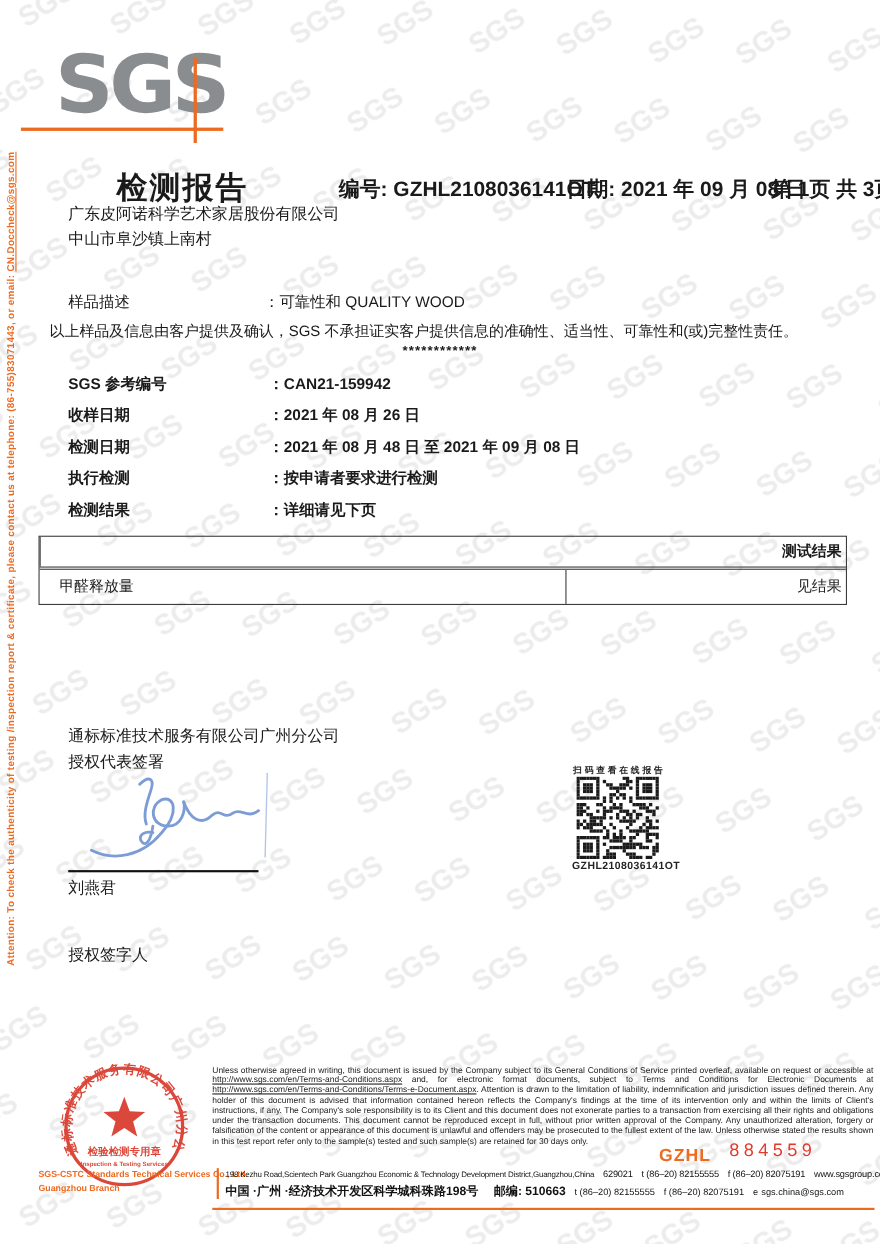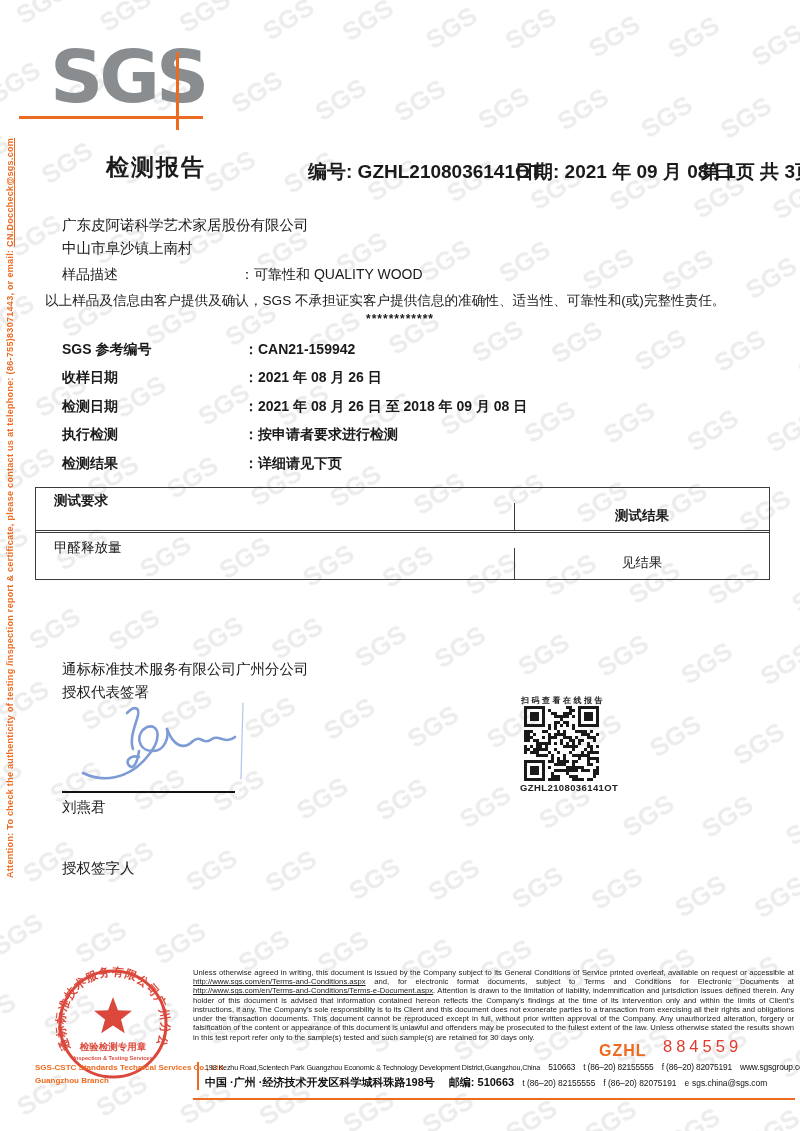--- a/index.html
+++ b/index.html
@@ -18,43 +18,43 @@
   .attention .u{text-decoration:underline;}
   
   .logo-text{
     position:absolute; left:50px; top:40px; font-size:74px; font-weight:900;
     color:#8a8d90; letter-spacing:-4px; line-height:1; transform:scaleY(.98);
     font-family:"DejaVu Sans","Liberation Sans",sans-serif;
   }
   .logo-hline{position:absolute; left:19px; top:116px; width:184px; height:3px; background:#ed6b21;}
   .logo-vline{position:absolute; left:176px; top:52px; width:3px; height:78px; background:#ed6b21;}
   
-  .report-title{position:absolute; left:106px; top:152px; font-size:23px; font-weight:bold; letter-spacing:2px;}
+  .report-title{position:absolute; left:106px; top:152px; font-size:28px; font-weight:bold; letter-spacing:2px;}
   .meta{position:absolute; top:159px; font-size:19px; font-weight:bold; white-space:nowrap;margin-left:45px;}
   .meta-no{left:263px;} .meta-date{left:470px;} .meta-page{left:656px;}
   
-  .applicant{position:absolute; left:62px; top:214px; font-size:14.5px; line-height:23px; font-weight:500;}
+  .applicant{position:absolute; left:62px; top:184px; font-size:14.5px; line-height:23px; font-weight:500;}
   
   .sample-label{position:absolute; left:62px; top:266px; font-size:14px;}
   .sample-value{position:absolute; left:240px; top:266px; font-size:14px;}
   
   .disclaimer{position:absolute; left:45px; top:292px; width:715px; font-size:13.6px; white-space:nowrap;}
   .separator{position:absolute; left:0; top:312px; width:800px; text-align:center; font-size:12px; font-weight:bold; letter-spacing:1px;}
   
   .fields{position:absolute; left:62px; top:337px; width:700px;}
   .field-row{position:relative; height:28.4px; font-size:14px;font-weight:bold;}
   .f-label{position:absolute; left:0; top:4px;}
   .f-colon{position:absolute; left:182px; top:4px;}
   .f-value{position:absolute; left:196px; top:4px; white-space:nowrap;}
   
   .rtable{position:absolute; left:35px; top:487px; width:733px; border:1.4px solid #3c3c3c; font-size:13.5px;}
   .hrow{display:flex; border-bottom:3.5px double #3c3c3c;}
   .brow{display:flex;}
   .c1{width:478px; padding:4px 8px 5px 18px; box-sizing:border-box;}
-  .c2{flex:1; border-left:1.4px solid #3c3c3c; text-align:center; padding:4px 4px 5px;margin-top:15px;}
+  .c2{flex:1; border-left:1.4px solid #3c3c3c; text-align:right; padding:4px 4px 5px;}
   .hrow .c1,.hrow .c2{font-weight:bold;}
   .brow .c1,.brow .c2{padding-top:6px; padding-bottom:7px;}
   
   .sig-company{position:absolute; left:62px; top:660px; font-size:14.5px;}
   .sig-authorize{position:absolute; left:62px; top:683px; font-size:14.5px;}
   .sig-svg{position:absolute; left:75px; top:693px;}
   .sig-line{position:absolute; left:62px; top:791px; width:173px; height:2px; background:#111;}
   .signer-name{position:absolute; left:62px; top:798px; font-size:14.5px;}
   .signer-title{position:absolute; left:62px; top:859px; font-size:14.5px;}
   
@@ -135,37 +135,36 @@
       <span class="f-value">CAN21-159942</span>
     </div>
     <div class="field-row">
       <span class="f-label">收样日期</span>
       <span class="f-colon">：</span>
       <span class="f-value">2021 年 08 月 26 日</span>
     </div>
     <div class="field-row">
       <span class="f-label">检测日期</span>
       <span class="f-colon">：</span>
-      <span class="f-value">2021 年 08 月 26 日 至 2018 年 09 月 08 日</span>
+      <span class="f-value">2021 年 08 月 48 日 至 2021 年 09 月 08 日</span>
     </div>
     <div class="field-row">
       <span class="f-label">执行检测</span>
       <span class="f-colon">：</span>
       <span class="f-value">按申请者要求进行检测</span>
     </div>
     <div class="field-row">
       <span class="f-label">检测结果</span>
       <span class="f-colon">：</span>
       <span class="f-value">详细请见下页</span>
     </div>
   </div>
 
   <div class="rtable">
     <div class="hrow">
-      <div class="c1">测试要求</div>
       <div class="c2">测试结果</div>
     </div>
     <div class="brow">
       <div class="c1">甲醛释放量</div>
       <div class="c2">见结果</div>
     </div>
   </div>
 
   <div class="sig-company">通标标准技术服务有限公司广州分公司</div>
   <div class="sig-authorize">授权代表签署</div>
@@ -509,21 +508,21 @@
 
   <div class="legal">
     <span>Unless otherwise agreed in writing, this document is issued by the Company subject to its General Conditions of Service printed overleaf, available on request or accessible at </span><span class="u">http://www.sgs.com/en/Terms-and-Conditions.aspx</span><span> and, for electronic format documents, subject to Terms and Conditions for Electronic Documents at </span><span class="u">http://www.sgs.com/en/Terms-and-Conditions/Terms-e-Document.aspx</span><span>. Attention is drawn to the limitation of liability, indemnification and jurisdiction issues defined therein. Any holder of this document is advised that information contained hereon reflects the Company's findings at the time of its intervention only and within the limits of Client's instructions, if any. The Company's sole responsibility is to its Client and this document does not exonerate parties to a transaction from exercising all their rights and obligations under the transaction documents. This document cannot be reproduced except in full, without prior written approval of the Company. Any unauthorized alteration, forgery or falsification of the content or appearance of this document is unlawful and offenders may be prosecuted to the fullest extent of the law. Unless otherwise stated the results shown in this test report refer only to the sample(s) tested and such sample(s) are retained for 30 days only.</span>
   </div>
 
   <div class="doc-code">GZHL</div>
   <div class="serial">884559</div>
 
   <div class="addr-block">
     <div class="addr-row1">
-      <span class="small">198 Kezhu Road,Scientech Park Guangzhou Economic &amp; Technology Development District,Guangzhou,China</span><span class="gap-s"></span><span>510663</span><span class="gap-s"></span><span>t (86–20) 82155555</span><span class="gap-s"></span><span>f (86–20) 82075191</span><span class="gap-s"></span><span>www.sgsgroup.com.cn</span>
+      <span class="small">198 Kezhu Road,Scientech Park Guangzhou Economic &amp; Technology Development District,Guangzhou,China</span><span class="gap-s"></span><span>629021</span><span class="gap-s"></span><span>t (86–20) 82155555</span><span class="gap-s"></span><span>f (86–20) 82075191</span><span class="gap-s"></span><span>www.sgsgroup.com.cn</span>
     </div>
     <div class="addr-row2">
       <span class="zh">中国 ·广州 ·经济技术开发区科学城科珠路198号</span><span class="gap-m"></span><span class="zh">邮编: 510663</span><span class="gap-s"></span><span style="font-size:8.4px;">t (86–20) 82155555</span><span class="gap-s"></span><span style="font-size:8.4px;">f (86–20) 82075191</span><span class="gap-s"></span><span style="font-size:8.4px;">e</span>&nbsp;<span style="font-size:8.4px;">sgs.china@sgs.com</span>
     </div>
   </div>
   <div class="footer-hline"></div>
   <div class="member">Member of the SGS Group (SGS SA)</div>
 
 </div>
 

